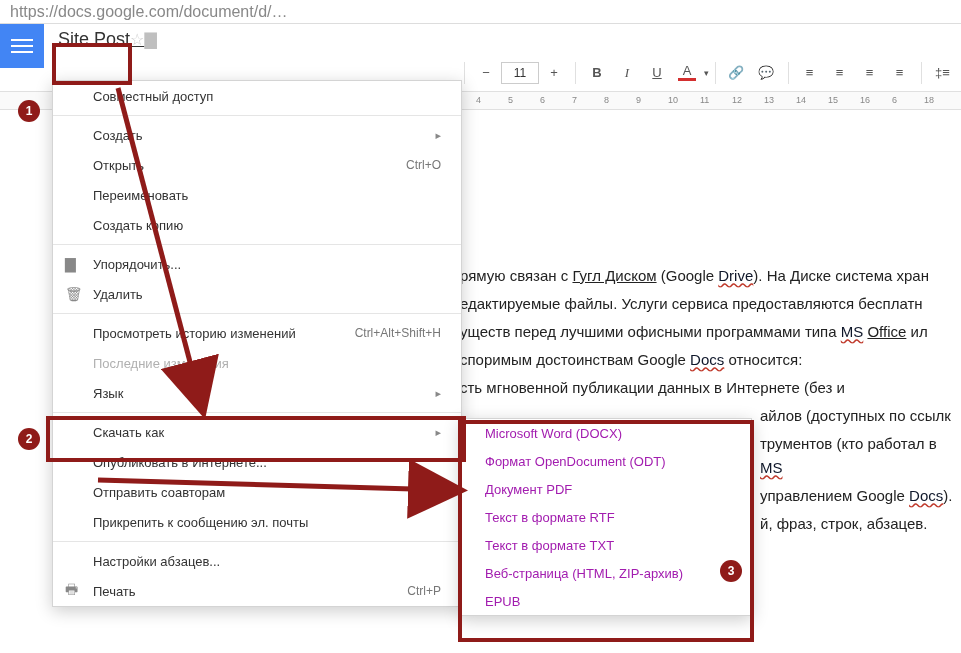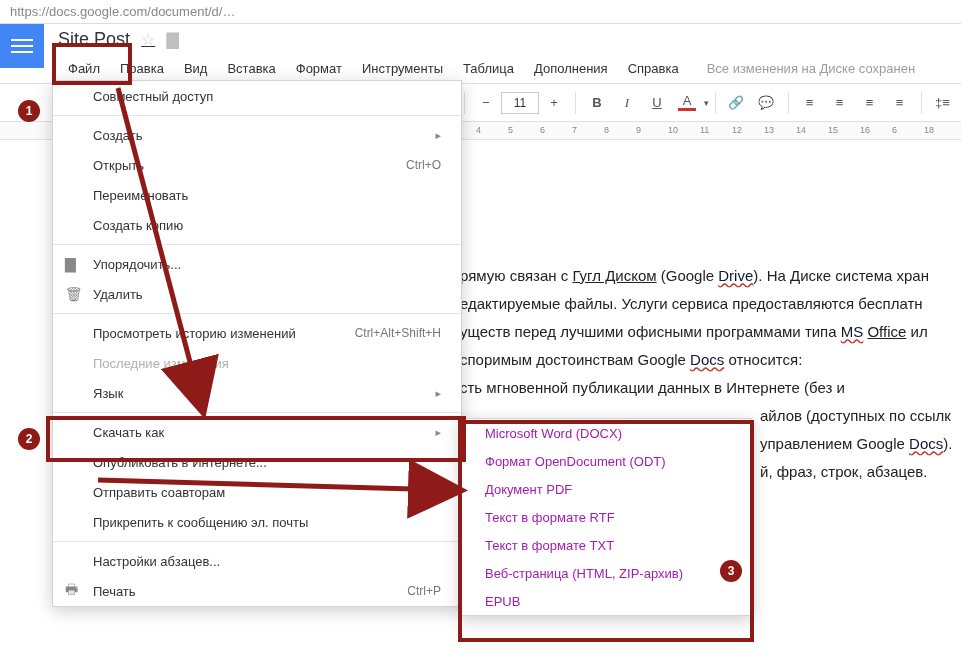--- a/index.html
+++ b/index.html
@@ -1,23 +1,23 @@
 <!DOCTYPE html>
 <html><head>
 <meta charset="utf-8">
 <style>
   *{box-sizing:border-box;margin:0;padding:0;}
   body{font-family:Arial,Helvetica,sans-serif;font-size:13px;color:#333;background:#fff;width:961px;height:653px;overflow:hidden;position:relative;}
   .top-url{height:24px;background:#fff;border-bottom:1px solid #ddd;display:flex;align-items:center;padding:0 10px;}
-  .url-left{color:#888;font-size:13px;}
+  .url-left{color:#888;font-size:16px;}
   .app{position:relative;}
   .logo{position:absolute;left:0;top:0;width:44px;height:44px;background:#4285f4;display:flex;align-items:center;justify-content:center;}
   .logo-lines{width:22px;display:flex;flex-direction:column;gap:4px;}
   .logo-lines span{height:2px;background:#fff;}
-  .doc-head{padding-left:58px;height:30px;display:flex;align-items:center;font-size:18px;color:#333;gap:11px;text-decoration:underline;}
+  .doc-head{padding-left:58px;height:30px;display:flex;align-items:center;font-size:18px;color:#333;gap:0;text-decoration:underline;}
   .star{color:#ccc;font-size:16px;}
   .folder{color:#bfbfbf;font-size:16px;}
   .menubar{padding-left:58px;height:30px;display:flex;align-items:center;border-bottom:1px solid #e0e0e0;}
   .menu-item{padding:0 10px;font-size:13px;color:#333;cursor:pointer;}
   .changes{margin-left:18px;color:#9d9d9d;font-size:13px;}
   .toolbar{height:38px;border-bottom:1px solid #e0e0e0;display:flex;align-items:center;padding-left:458px;gap:0;}
   .sep{width:1px;height:22px;background:#e0e0e0;margin:0 6px;}
   .tbtn{min-width:30px;height:26px;display:flex;align-items:center;justify-content:center;color:#555;font-size:13px;}
   .fontsize{width:38px;border:1px solid #ccc;height:22px;display:flex;align-items:center;justify-content:center;font-size:12px;}
   .caret{font-size:9px;margin-left:2px;color:#555;}
@@ -65,32 +65,20 @@
         <span></span>
         <span></span>
         <span></span>
       </div>
   </div>
   <div class="doc-head">
     <span>Site Post</span>
     <span class="star">☆</span>
     <span class="folder">▇</span>
   </div>
-  <div class="menubar">
-    <span class="menu-item">Файл</span>
-    <span class="menu-item">Правка</span>
-    <span class="menu-item">Вид</span>
-    <span class="menu-item">Вставка</span>
-    <span class="menu-item">Формат</span>
-    <span class="menu-item">Инструменты</span>
-    <span class="menu-item">Таблица</span>
-    <span class="menu-item">Дополнения</span>
-    <span class="menu-item">Справка</span>
-    <span class="changes">Все изменения на Диске сохранен</span>
-  </div>
   <div class="toolbar">
     <div class="sep"></div>
     <span class="tbtn">−</span>
     <div class="fontsize">11</div>
     <span class="tbtn">+</span>
     <div class="sep"></div>
     <span class="tbtn" style="font-weight:bold">B</span>
     <span class="tbtn" style="font-style:italic;font-family:Georgia">I</span>
     <span class="tbtn" style="text-decoration:underline">U</span>
     <span class="tbtn text-color">
@@ -129,20 +117,21 @@
 </div>
 
 <div class="canvas body-copy">
   <div style="height:100px"></div>
   <p><span>рямую связан с </span><span class="u">Гугл Диском</span><span> (Google </span><span class="r">Drive</span><span>). На Диске система хран</span></p>
   <p>едактируемые файлы. Услуги сервиса предоставляются бесплатн</p>
   <p><span>уществ перед лучшими офисными программами типа </span><span class="r">MS</span><span> </span><span class="u">Office</span><span> ил</span></p>
   <p><span>споримым достоинствам Google </span><span class="r">Docs</span><span> относится:</span></p>
   <p>сть мгновенной публикации данных в Интернете (без и</p>
   <p style="margin-left:300px">айлов (доступных по ссылк</p>
+  <p style="margin-left:300px"><span>трументов (кто работал в </span><span class="r">MS</span></p>
   <p style="margin-left:300px"><span>управлением Google </span><span class="r">Docs</span><span>).</span></p>
   <p style="margin-left:300px">й, фраз, строк, абзацев.</p>
 </div>
 
 <div class="dropdown">
   <div class="dd-item">
       <span class="dd-icon"></span>
       <span>Совместный доступ</span>
     </div>
   <div class="dd-sep"></div>

